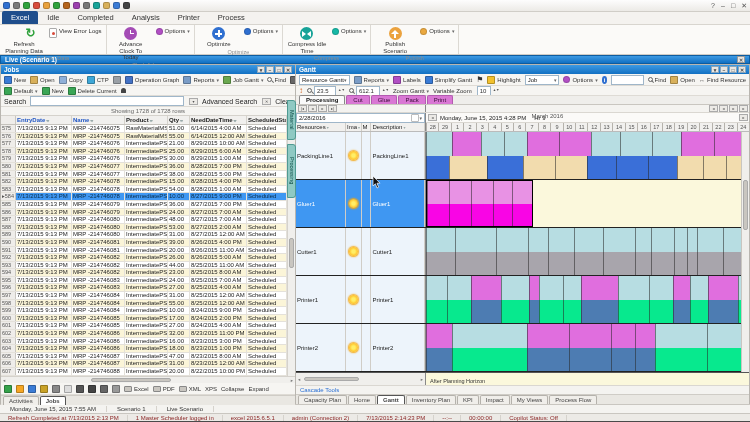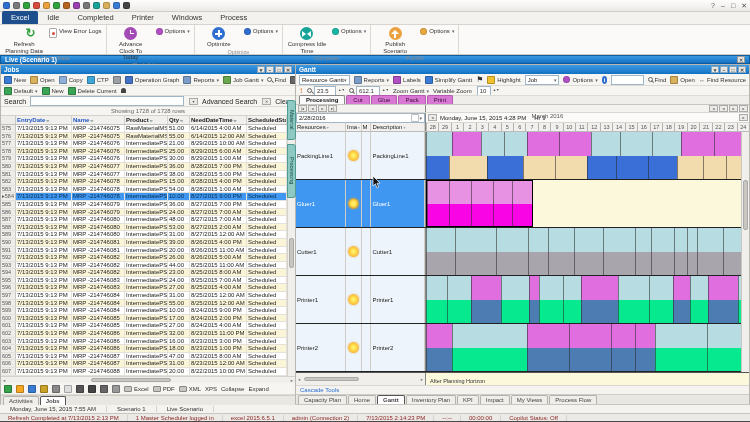--- a/index.html
+++ b/index.html
@@ -132,22 +132,22 @@
       <span>?</span>
       <span>–</span>
       <span>□</span>
       <span>✕</span>
     </span>
 </div>
 <div id="menubar">
     <div class="mtab active">Excel</div>
     <div class="mtab">Idle</div>
     <div class="mtab">Completed</div>
+    <div class="mtab">Analysis</div>
     <div class="mtab">Printer</div>
-    <div class="mtab">Windows</div>
     <div class="mtab">Process</div>
   </div>
 <div id="ribbon">
     <div class="rgroup">
       <div class="rbody">
         <div class="rbig">
           <span class="ic ic-refresh"></span>
           <div>Refresh Planning Data</div>
         </div>
         <div class="rsmall">

